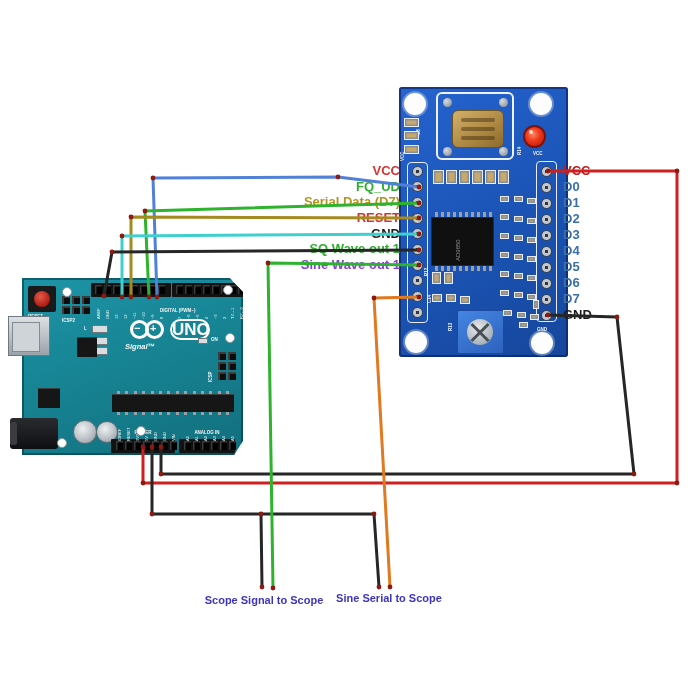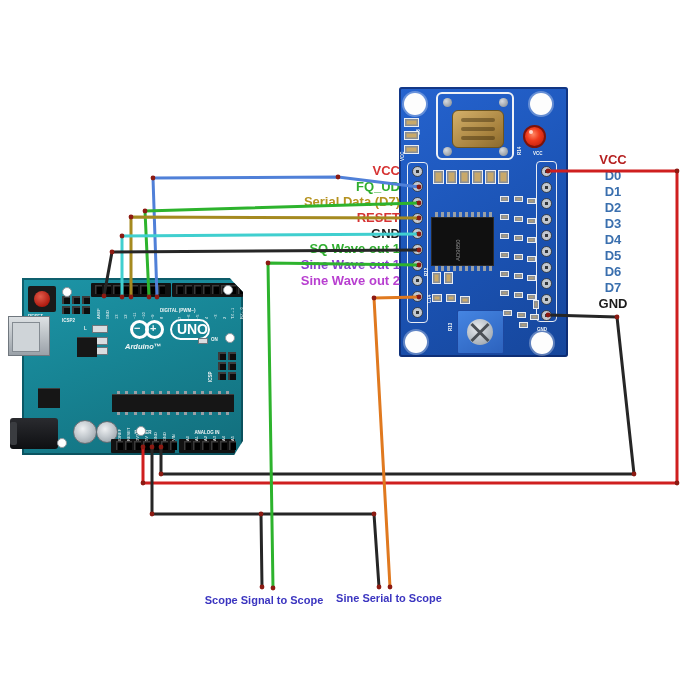--- a/index.html
+++ b/index.html
@@ -35,21 +35,21 @@
   #led{left:124px;top:38px;width:23px;height:23px;border-radius:50%;background:radial-gradient(circle at 42% 38%,#ff8a66 0%,#ef3b1d 40%,#b51507 100%);border:2px solid #7c130a;box-sizing:border-box}
   #ledglint{left:130px;top:43px;width:4px;height:4px;border-radius:50%;background:#ffd9cc}
   #ddsic{left:32px;top:130px;width:63px;height:49px;background:#101010;box-shadow:inset 0 0 0 1px #2a2a2a}
   .ictick{position:absolute;width:3px;height:5px;background:#9aa0a6}
   #trim{left:58px;top:223px;width:47px;height:44px;background:linear-gradient(150deg,#4585e2,#2c62bd);border:1.5px solid #1d4globalca;border:1.5px solid #1d48a0;box-sizing:border-box;border-radius:2px}
   #trimscrew{left:68px;top:232px;width:26px;height:26px;border-radius:50%;background:radial-gradient(circle at 40% 35%,#e7eaee,#aab2ba 70%,#7b848c)}
   .trimx{position:absolute;width:24px;height:3px;background:#4a4f55;left:69px;top:244px}
   
   #left-labels{left:230px;top:163px;width:170px;text-align:right}
   #left-labels div{height:15.7px;line-height:15.7px;font-size:13px;font-weight:bold;white-space:nowrap}
-  #right-labels{left:563px;top:152px;width:100px;text-align:center}
+  #right-labels{left:563px;top:163px;width:100px;text-align:left}
   #right-labels div{height:16px;line-height:16px;font-size:13px;font-weight:bold;white-space:nowrap}
   .scopelbl{position:absolute;transform:translateX(-50%);font-size:11px;font-weight:bold;color:#3b35c0;white-space:nowrap}
   #wires{left:0;top:0;width:700px;height:700px;pointer-events:none}
   svg{position:absolute}
 </style>
 </head>
 <body>
 
 <div class="abs" id="arduino">
 
@@ -72,22 +72,22 @@
   <div class="silk t4" style="left:58px;top:60px">TX</div>
   <div class="ledrect" style="left:70px;top:59px;width:16px;height:8px"></div>
   <div class="silk t4" style="left:58px;top:70px">RX</div>
   <div class="ledrect" style="left:70px;top:69px;width:16px;height:8px"></div>
 
   <div class="abs" style="left:108px;top:42px;width:19px;height:19px;border:3px solid #fff;border-radius:50%;box-sizing:border-box"></div>
   <div class="abs" style="left:123px;top:42px;width:19px;height:19px;border:3px solid #fff;border-radius:50%;box-sizing:border-box"></div>
   <div class="silk" style="left:112px;top:44px;font-size:11px">−</div>
   <div class="silk" style="left:128px;top:44px;font-size:11px">+</div>
 
-  <div class="abs" style="left:148px;top:41px;width:40px;height:21px;border:2px solid #fff;border-radius:11px;box-sizing:border-box;text-align:right;line-height:17px;color:#fff;font-weight:bold;font-size:14px">UNO</div>
-  <div class="silk" style="left:103px;top:64px;font-size:7.5px;font-style:italic">Arduino™</div>
+  <div class="abs" style="left:148px;top:41px;width:40px;height:21px;border:2px solid #fff;border-radius:11px;box-sizing:border-box;text-align:right;line-height:17px;color:#fff;font-weight:bold;font-size:17px">UNO</div>
+  <div class="silk" style="left:103px;top:64px;font-size:7.5px;font-style:italic">Signal™</div>
 
   <div class="ledrect" style="left:176px;top:60px;width:10px;height:6px"></div>
   <div class="silk t4" style="left:189px;top:59px">ON</div>
 
   <div id="icsp-grid">
       <div class="icsp-sq" style="left: 196px; top: 74px;"></div>
       <div class="icsp-sq" style="left: 206px; top: 74px;"></div>
       <div class="icsp-sq" style="left: 196px; top: 84px;"></div>
       <div class="icsp-sq" style="left: 206px; top: 84px;"></div>
       <div class="icsp-sq" style="left: 196px; top: 94px;"></div>
@@ -326,21 +326,20 @@
   </div>
 
 <div class="abs" id="left-labels">
     <div style="color: rgb(214, 51, 51);">VCC</div>
     <div style="color: rgb(47, 174, 47); text-align: right;">FQ_UD</div>
     <div style="color: rgb(181, 146, 31);">Serial Data (D7)</div>
     <div style="color: rgb(214, 51, 51);">RESET</div>
     <div style="color: rgb(28, 28, 28);">GND</div>
     <div style="color: rgb(47, 174, 47);">SQ Wave out 1</div>
     <div style="color: rgb(140, 63, 208);">Sine Wave out 1</div>
-    <div style="color: rgb(184, 63, 208);">Sine Wave out 2</div>
   </div>
 <div class="abs" id="right-labels">
     <div style="color: rgb(181, 32, 32);">VCC</div>
     <div style="color: rgb(58, 111, 174);">D0</div>
     <div style="color: rgb(58, 111, 174);">D1</div>
     <div style="color: rgb(58, 111, 174);">D2</div>
     <div style="color: rgb(58, 111, 174);">D3</div>
     <div style="color: rgb(58, 111, 174);">D4</div>
     <div style="color: rgb(58, 111, 174);">D5</div>
     <div style="color: rgb(58, 111, 174);">D6</div>

